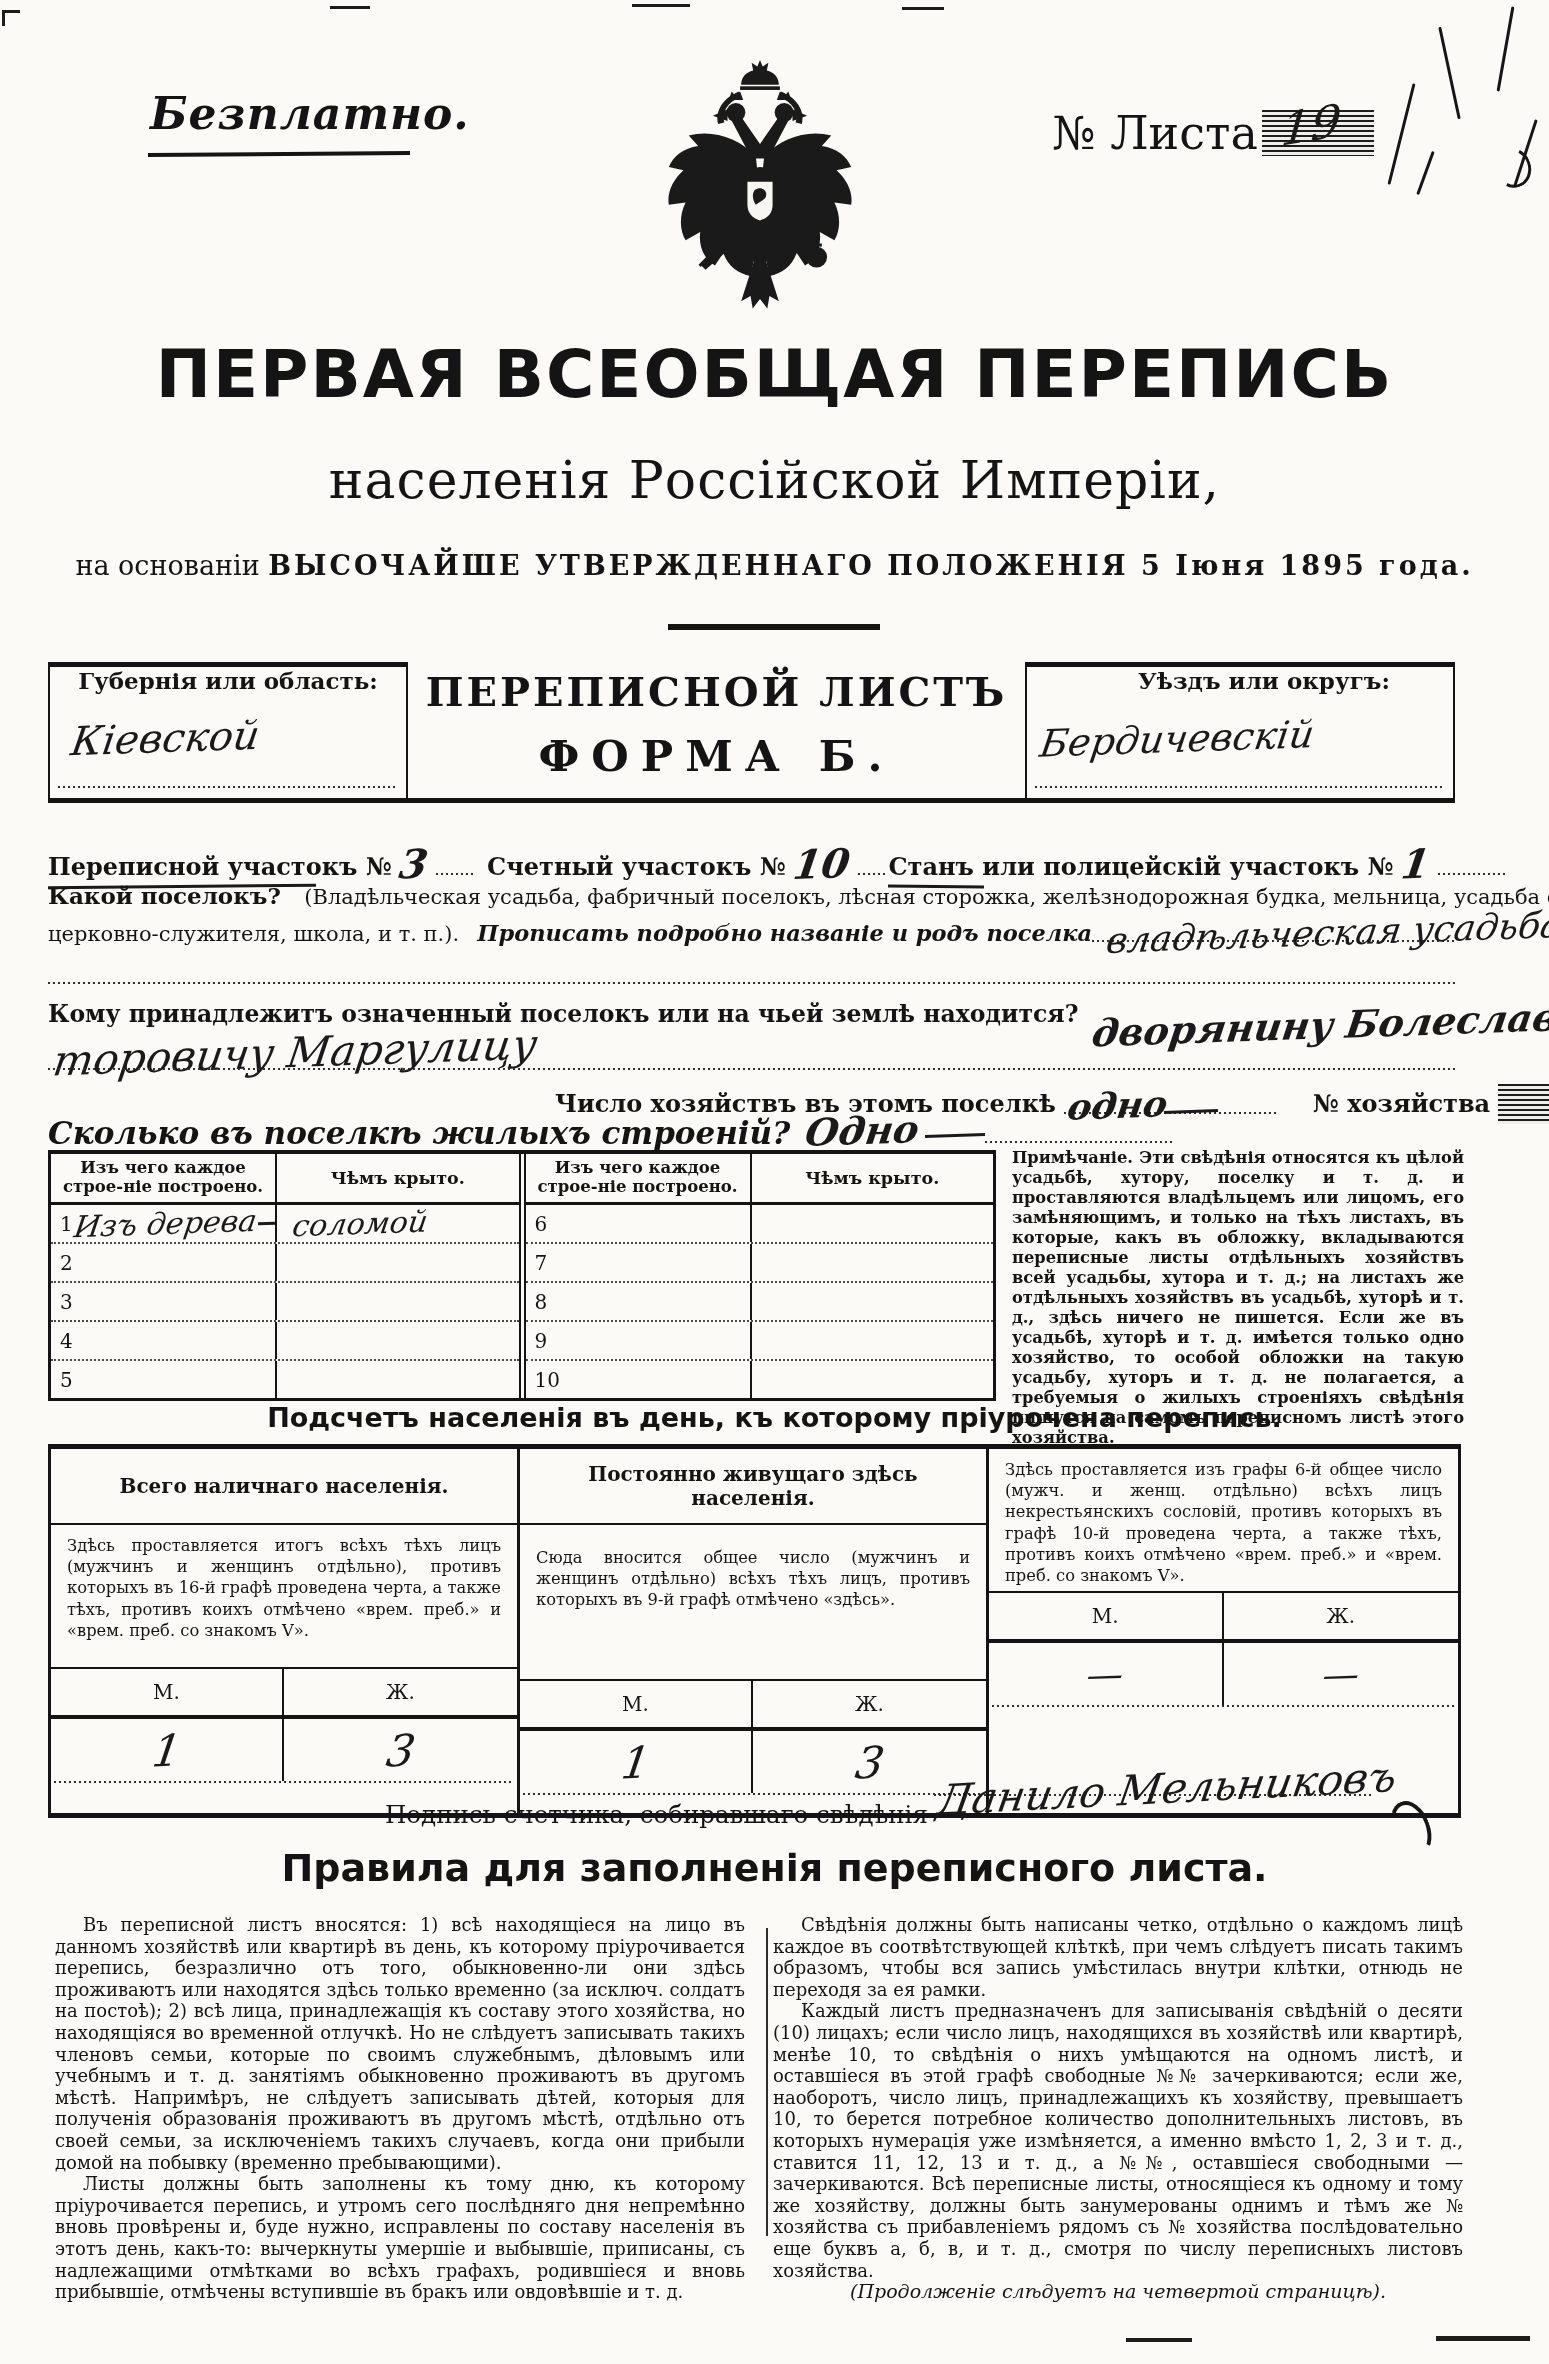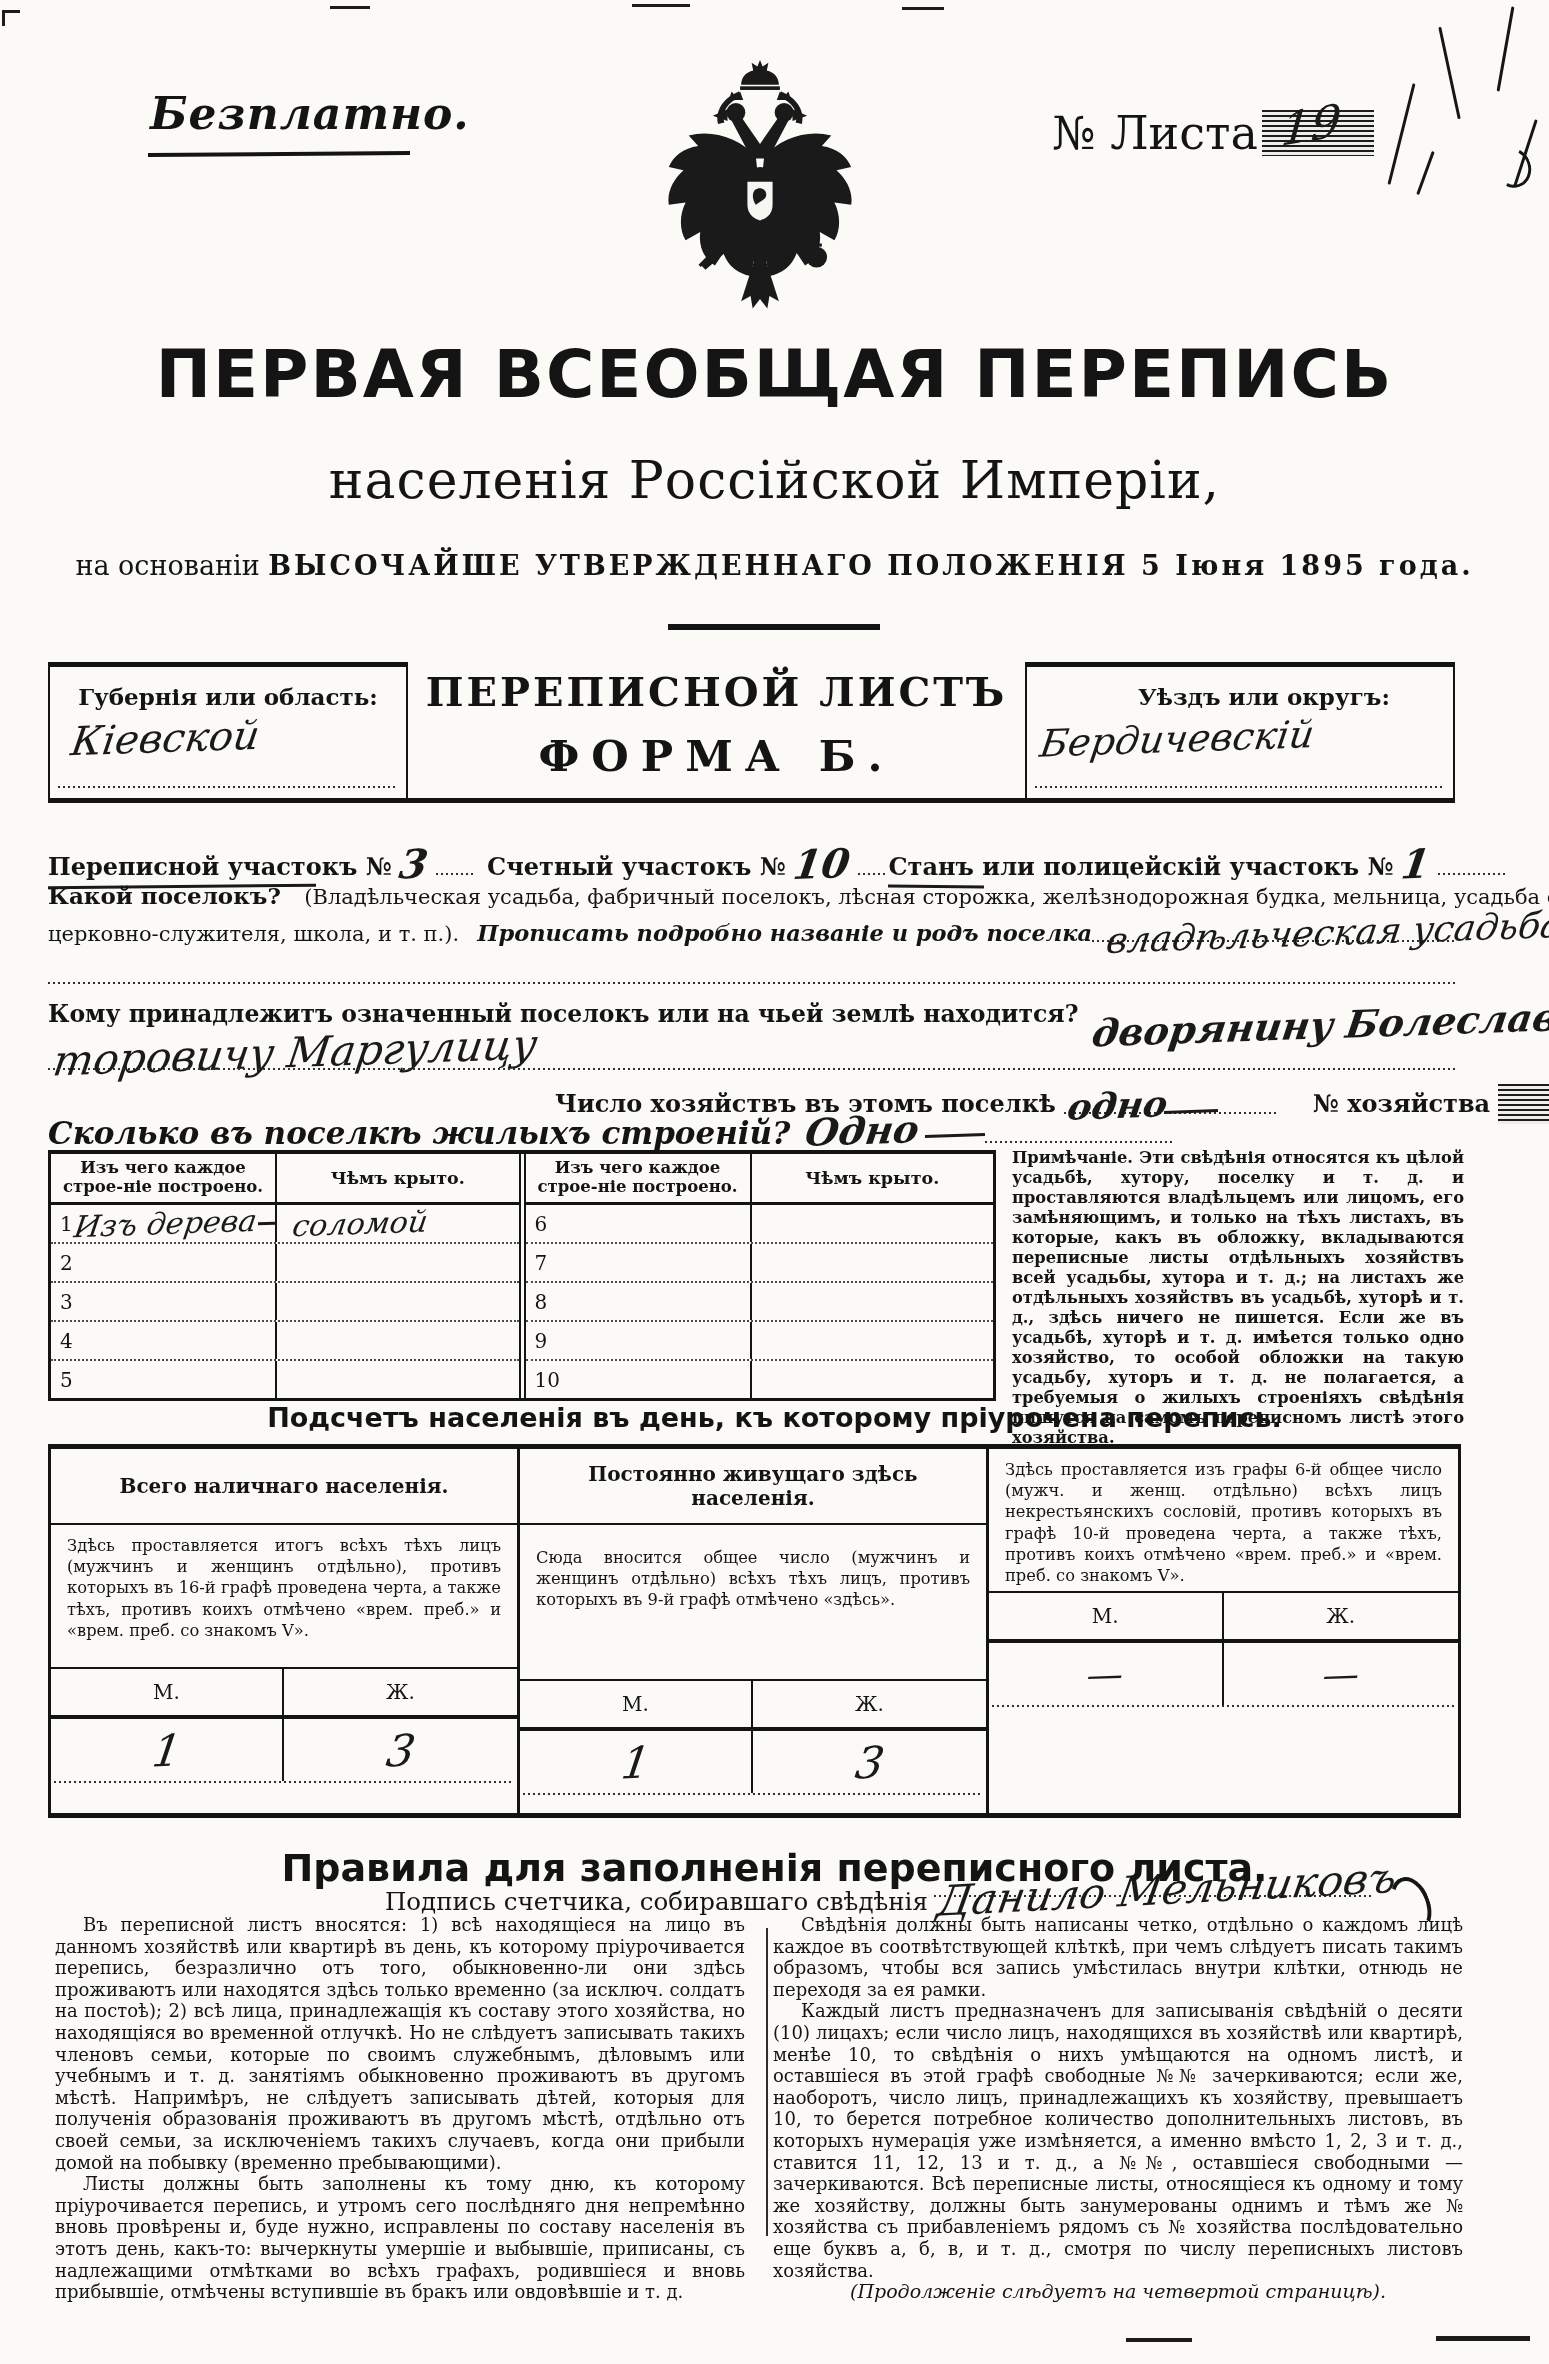--- a/index.html
+++ b/index.html
@@ -24,21 +24,21 @@
   .title{top:336px;font-family:"DejaVu Sans",sans-serif;font-weight:bold;font-size:66px;letter-spacing:2px;}
   .subtitle{top:450px;font-size:52px;letter-spacing:1px;}
   .basis{top:550px;font-size:27px;}
   .basis .caps{letter-spacing:3px;font-weight:600;}
   .mid-divider{left:668px;top:624px;width:212px;height:6px;}
   
   .fh{left:48px;top:662px;width:1407px;height:136px;display:flex;}
   .fh-box{position:relative;border:2px solid #141414;border-top-width:5px;border-bottom:none;}
   .fh-left{width:356px;}
   .fh-right{width:378px;padding-left:48px;}
-  .fh-label{text-align:center;font-size:23px;font-weight:bold;margin-top:16px;}
+  .fh-label{text-align:center;font-size:23px;font-weight:bold;}
   .fh-box .hand{position:absolute;font-size:40px;}
   .fh-box .dotline{position:absolute;left:8px;right:8px;bottom:10px;}
   .fh-center{flex:1;text-align:center;}
   .fh-l1{font-size:40px;font-weight:bold;letter-spacing:3px;margin-top:6px;}
   .fh-l2{font-size:43px;font-weight:bold;letter-spacing:12px;margin-top:16px;}
   .fh-rule{left:48px;top:798px;width:1407px;height:5px;}
   
   .precinct{left:48px;top:834px;width:1460px;display:flex;align-items:flex-end;font-size:24px;font-weight:600;white-space:nowrap;}
   .rel{position:relative;display:inline-block;}
   .hand-underline{position:absolute;height:3px;background:#1a1a1a;bottom:-7px;left:0;transform:rotate(-.5deg);}
@@ -92,21 +92,21 @@
   .pop-desc{height:132px;font-size:16.3px;line-height:1.3;padding:10px 16px 0;text-align:justify;border-bottom:2px solid #141414;}
   .pop-mf{display:grid;grid-template-columns:1fr 1fr;height:46px;border-bottom:4px solid #141414;}
   .pop-mf div{display:flex;align-items:center;justify-content:center;font-size:20px;}
   .pop-mf div:first-child{border-right:2px solid #141414;}
   .pop-vals{display:grid;grid-template-columns:1fr 1fr;height:62px;}
   .pop-vals div{display:flex;align-items:center;justify-content:center;}
   .pop-vals div:first-child{border-right:2px solid #141414;}
   .pop-vals .hand{font-size:44px;}
   .pop-dot{margin:0 3px 18px;}
   
-  .sig{left:385px;top:1876px;display:flex;align-items:center;font-size:24.5px;white-space:nowrap;}
+  .sig{left:385px;top:1800px;display:flex;align-items:flex-start;font-size:24.5px;white-space:nowrap;}
   .sigfill{width:440px;position:relative;margin-left:6px;}
   .sigfill .dotline{position:absolute;left:0;right:0;bottom:4px;}
   .sigfill .hand{position:absolute;left:6px;top:-36px;font-size:42px;transform:skewX(-12deg) rotate(-3deg);}
   .paraph{width:30px;height:50px;border:4px solid transparent;border-left-color:#161616;border-bottom-color:#161616;
           border-radius:50%;transform:rotate(160deg);margin-left:18px;margin-bottom:-8px;}
   
   .rules-title{top:1846px;font-family:"DejaVu Sans",sans-serif;font-weight:bold;font-size:38px;}
   .rules{left:55px;top:1914px;width:1408px;display:flex;gap:28px;font-size:18px;line-height:21.6px;text-align:justify;}
   .rcol{width:690px;}
   .rules p{margin:0;text-indent:28px;}

